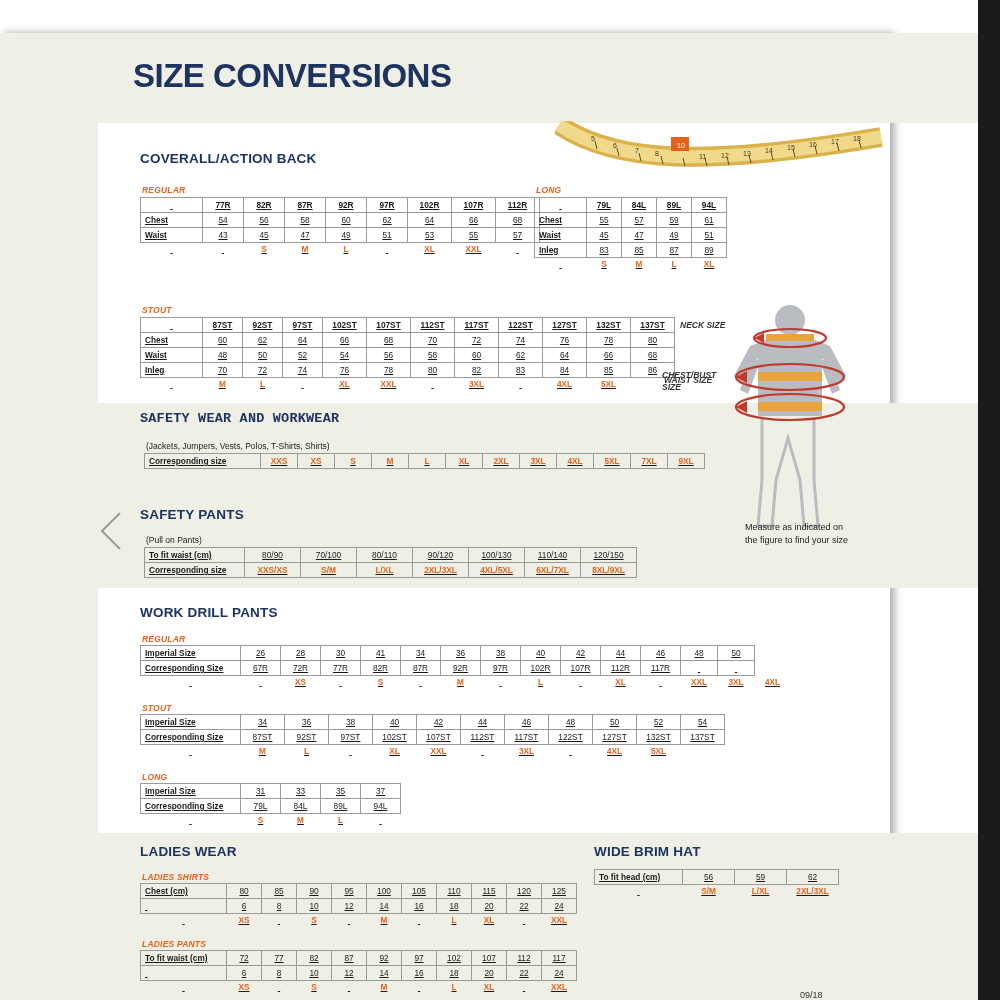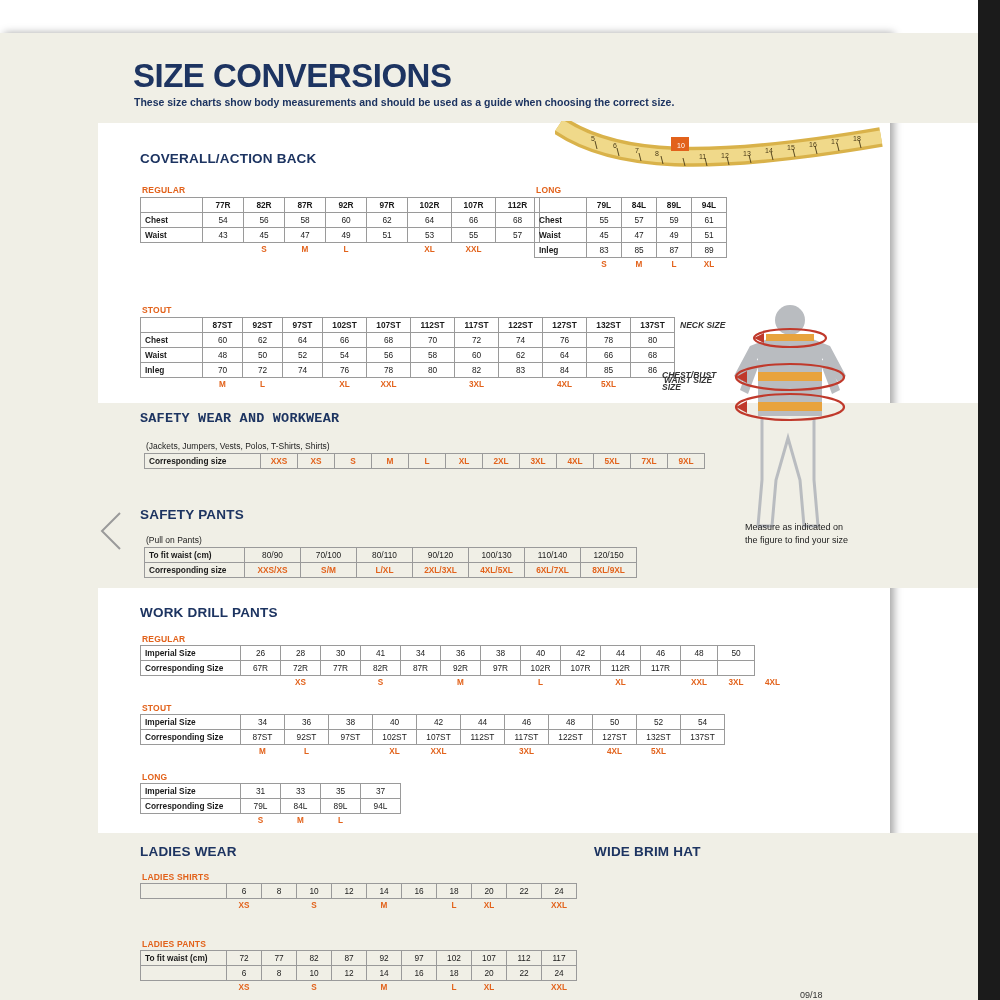--- a/index.html
+++ b/index.html
@@ -74,32 +74,34 @@
     font-weight: bold;
     color: #1d3461;
     letter-spacing: .2px;
   }
   .sub-h {
     position: absolute;
     font-size: 8.5px;
     font-weight: bold;
     color: #e2621b;
     letter-spacing: .2px;
+    font-style: italic;
   }
   .note {
     position: absolute;
     font-size: 8.5px;
     color: #222;
   }
 
   table.sz {
     position: absolute;
     border-collapse: collapse;
     font-size: 8.3px;
     color: #1a1a1a;
+    text-decoration: underline;
   }
   table.sz td {
     border: 1px solid #9a9a9a;
     text-align: center;
     padding: 1px 2px;
     height: 15px;
     white-space: nowrap;
   }
   table.sz td.lbl {
     text-align: left;
@@ -159,21 +161,20 @@
 <body>
 
 <div id="page">
   <div class="sheet">
     <div class="left-band"></div>
     <div class="band-head"></div>
     <div class="band-mid"></div>
     <div class="band-bot"></div>
 
     <h1 class="title">SIZE CONVERSIONS</h1>
-    <div class="subtitle">These size charts show body measurements and should be used as a guide when choosing the correct size.</div>
 
     <svg class="tape" viewBox="0 0 330 60">
       <path d="M4 4 C60 42, 150 46, 326 16" stroke="#d9b24a" stroke-width="20" fill="none"></path>
       <path d="M4 4 C60 42, 150 46, 326 16" stroke="#f0d98a" stroke-width="13" fill="none"></path>
       <g stroke="#5a4a20" stroke-width="1">
         <line x1="40" y1="20" x2="42" y2="28"></line>
           <line x1="62" y1="27" x2="64" y2="35"></line>
         <line x1="84" y1="32" x2="86" y2="40"></line>
           <line x1="106" y1="35" x2="108" y2="43"></line>
         <line x1="128" y1="37" x2="130" y2="45"></line>
@@ -555,20 +556,33 @@
           </tr>
         </tbody>
       </table>
 
     <div class="sect-h" style="left:140px; top:811px;">LADIES WEAR</div>
 
     <div class="sub-h" style="left:142px; top:839px;">LADIES SHIRTS</div>
     <table class="sz" id="t-lad-shirt" style="left:140px; top:850px;">
         <tbody>
           <tr>
+            <td class="lbl" style="width:86px">Chest (cm)</td>
+            <td class="" style="width:35px">80</td>
+            <td class="" style="width:35px">85</td>
+            <td class="" style="width:35px">90</td>
+            <td class="" style="width:35px">95</td>
+            <td class="" style="width:35px">100</td>
+            <td class="" style="width:35px">105</td>
+            <td class="" style="width:35px">110</td>
+            <td class="" style="width:35px">115</td>
+            <td class="" style="width:35px">120</td>
+            <td class="" style="width:35px">125</td>
+          </tr>
+          <tr>
             <td class="lbl" style="width:86px">&nbsp;</td>
             <td class="" style="width:35px">6</td>
             <td class="" style="width:35px">8</td>
             <td class="" style="width:35px">10</td>
             <td class="" style="width:35px">12</td>
             <td class="" style="width:35px">14</td>
             <td class="" style="width:35px">16</td>
             <td class="" style="width:35px">18</td>
             <td class="" style="width:35px">20</td>
             <td class="" style="width:35px">22</td>
@@ -629,20 +643,36 @@
             <td style="width:35px">&nbsp;</td>
             <td style="width:35px">L</td>
             <td style="width:35px">XL</td>
             <td style="width:35px">&nbsp;</td>
             <td style="width:35px">XXL</td>
           </tr>
         </tbody>
       </table>
 
     <div class="sect-h" style="left:594px; top:811px;">WIDE BRIM HAT</div>
+    <table class="sz" id="t-hat" style="left:594px; top:836px;">
+        <tbody>
+          <tr>
+            <td class="lbl" style="width:88px">To fit head (cm)</td>
+            <td class="" style="width:52px">56</td>
+            <td class="" style="width:52px">59</td>
+            <td class="" style="width:52px">62</td>
+          </tr>
+          <tr class="sizes">
+            <td style="width:88px">&nbsp;</td>
+            <td style="width:52px">S/M</td>
+            <td style="width:52px">L/XL</td>
+            <td style="width:52px">2XL/3XL</td>
+          </tr>
+        </tbody>
+      </table>
 
     <svg class="figure" viewBox="0 0 180 250">
       <g fill="#b9bcc0">
         <circle cx="90" cy="22" r="15"></circle>
         <path d="M75 38 L105 38 L130 48 L146 78 L138 84 L122 60 L122 118 L58 118 L58 60 L42 84 L34 78 L50 48 Z"></path>
         <path d="M128 58 L140 92 L132 96 L120 64 Z"></path>
         <path d="M52 58 L40 92 L48 96 L60 64 Z"></path>
       </g>
       <g fill="none" stroke="#b9bcc0" stroke-width="3">
         <path d="M62 120 L62 182 L58 228 L72 228 L76 182 L88 140 L100 182 L104 228 L118 228 L114 182 L114 120"></path>

